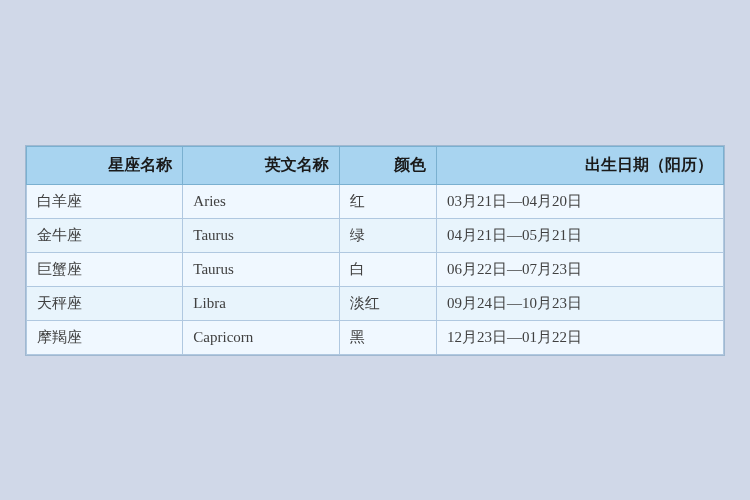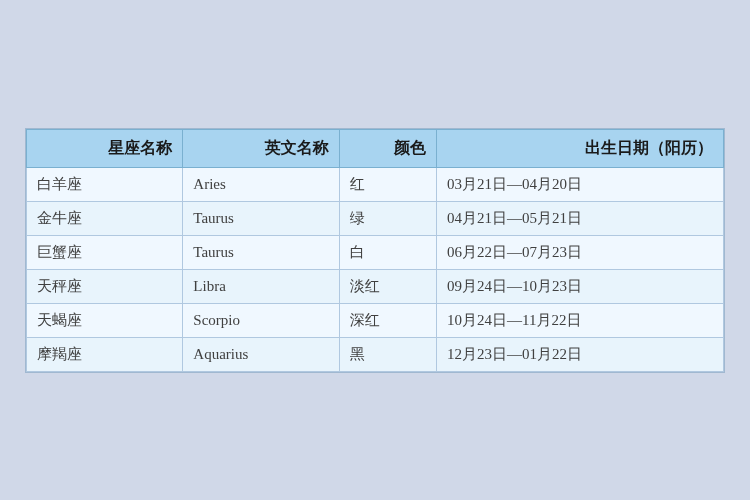--- a/index.html
+++ b/index.html
@@ -97,26 +97,20 @@
           <td>白</td>
           <td>06月22日—07月23日</td>
         </tr>
         <tr>
           <td>天秤座</td>
           <td>Libra</td>
           <td>淡红</td>
           <td>09月24日—10月23日</td>
         </tr>
         <tr>
-          <td>天蝎座</td>
-          <td>Scorpio</td>
-          <td>深红</td>
-          <td>10月24日—11月22日</td>
-        </tr>
-        <tr>
           <td>摩羯座</td>
-          <td>Aquarius</td>
+          <td>Capricorn</td>
           <td>黑</td>
           <td>12月23日—01月22日</td>
         </tr>
       </tbody>
   </table>
 </div>
 
 </body></html>

